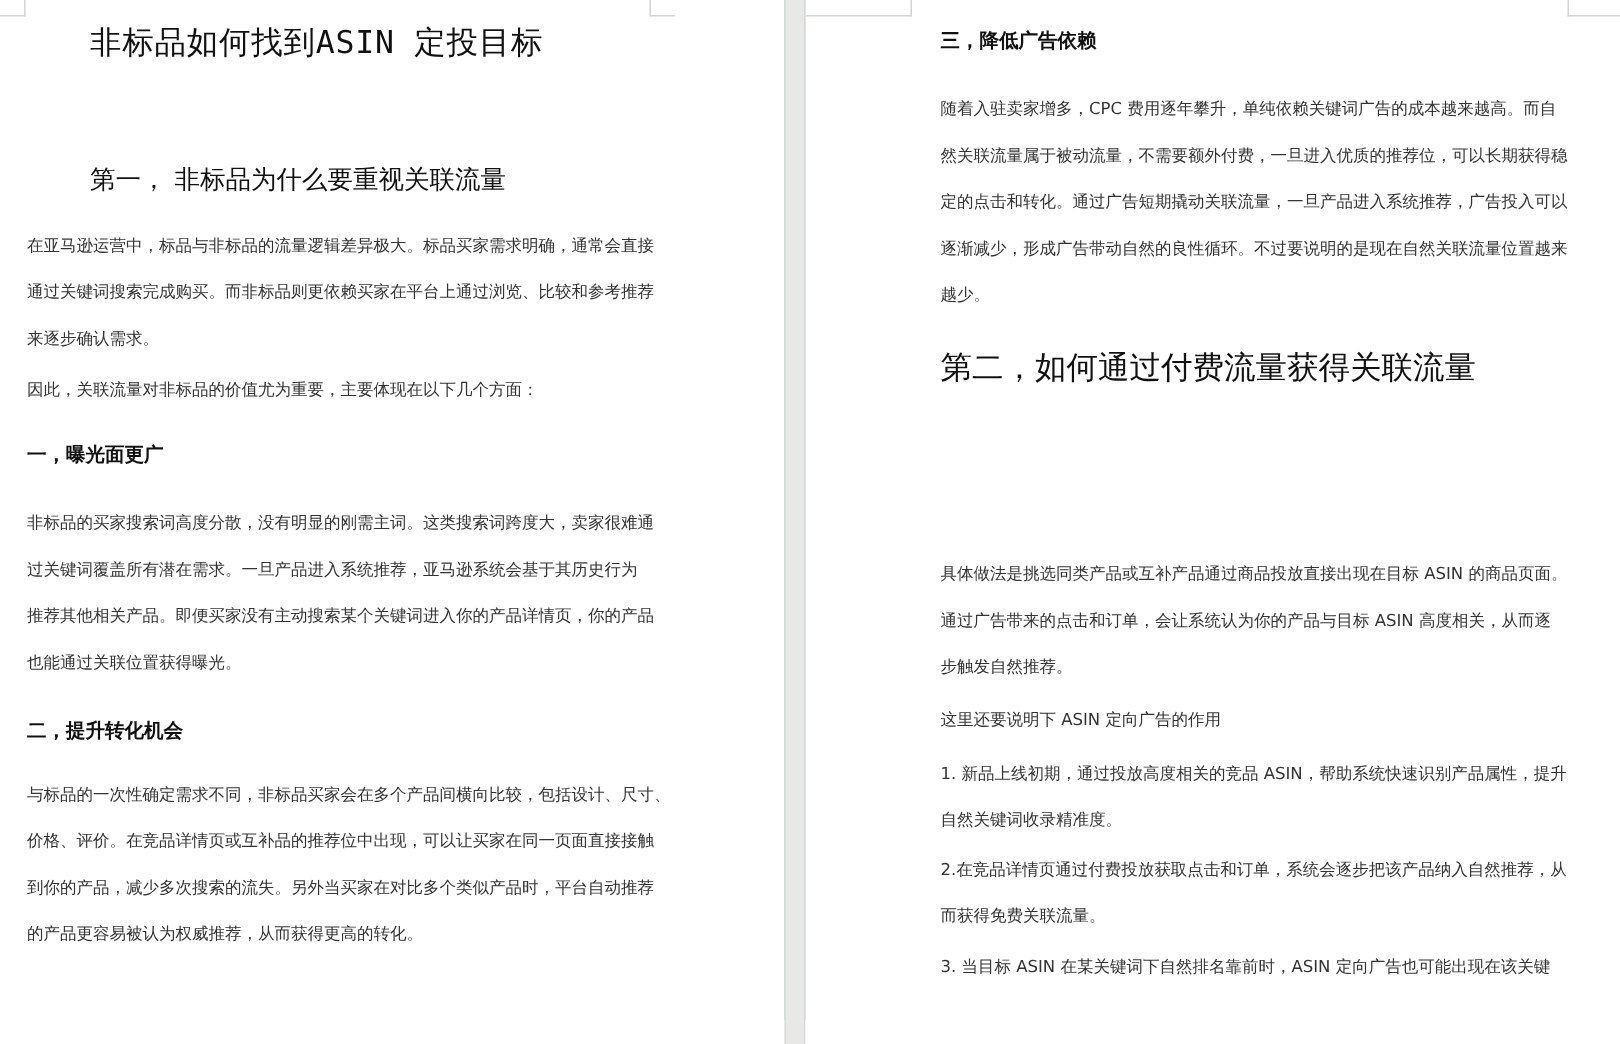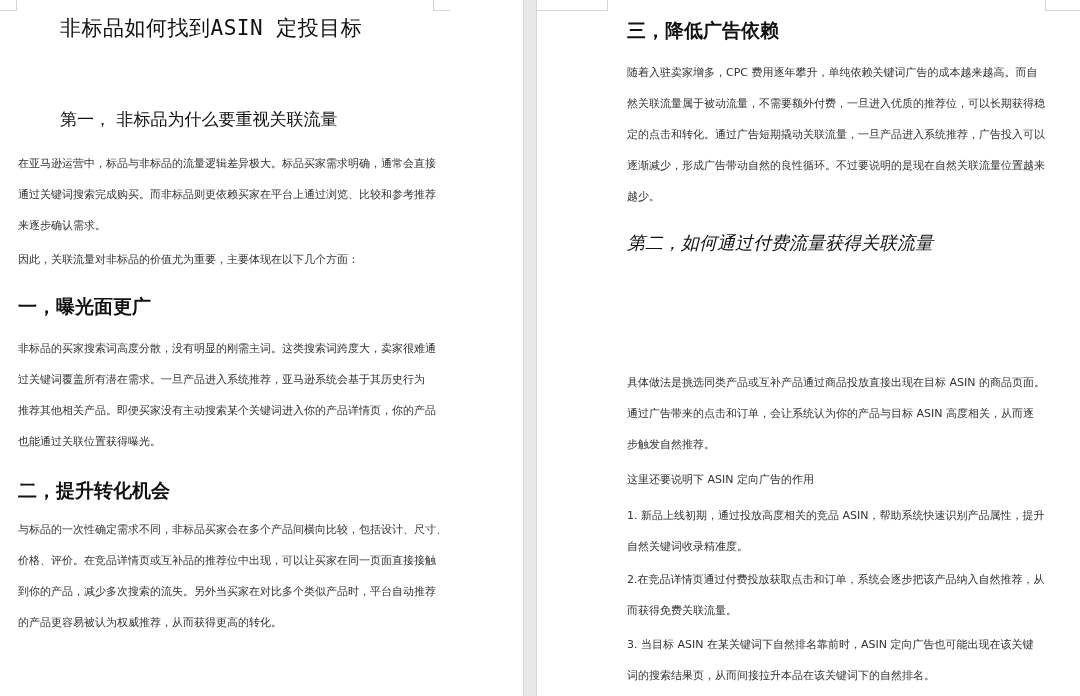--- a/index.html
+++ b/index.html
@@ -28,21 +28,21 @@
       position: absolute; left: 60px; top: 14px;
       font-family: "DejaVu Sans Mono", "Liberation Mono", monospace;
       font-size: 21px; color: #111; letter-spacing: 0.5px; white-space: nowrap;
     }
     .h1 {
       position: absolute; font-family: "DejaVu Serif", "Liberation Serif", serif;
       font-size: 17px; color: #111; white-space: nowrap; font-weight: normal;
     }
     .h2 {
       position: absolute; font-family: "DejaVu Serif", "Liberation Serif", serif;
-      font-size: 19px; color: #111; white-space: nowrap; font-weight: bold;
+      font-size: 13px; color: #111; white-space: nowrap; font-weight: bold;
     }
     .para {
       position: absolute; font-size: 11px; color: #333;
       line-height: 31px; white-space: nowrap;
     }
     .para .ln { display: block; height: 31px; }
     .left-col { left: 18px; }
     .right-col { left: 627px; }
   </style>
 </head>
@@ -97,21 +97,21 @@
   <div class="h2 right-col" style="top:18px;">三，降低广告依赖</div>
 
   <div class="para right-col" style="top:57px;">
     <span class="ln">随着入驻卖家增多，CPC 费用逐年攀升，单纯依赖关键词广告的成本越来越高。而自</span>
     <span class="ln">然关联流量属于被动流量，不需要额外付费，一旦进入优质的推荐位，可以长期获得稳</span>
     <span class="ln">定的点击和转化。通过广告短期撬动关联流量，一旦产品进入系统推荐，广告投入可以</span>
     <span class="ln">逐渐减少，形成广告带动自然的良性循环。不过要说明的是现在自然关联流量位置越来</span>
     <span class="ln">越少。</span>
   </div>
 
-  <div class="h1 right-col" style="top:231px;font-size:18px;font-style:italic;">第二，如何通过付费流量获得关联流量</div>
+  <div class="h1 right-col" style="top:231px;font-size:21px;">第二，如何通过付费流量获得关联流量</div>
 
 
   <div class="para right-col" style="top:367px;">
     <span class="ln">具体做法是挑选同类产品或互补产品通过商品投放直接出现在目标 ASIN 的商品页面。</span>
     <span class="ln">通过广告带来的点击和订单，会让系统认为你的产品与目标 ASIN 高度相关，从而逐</span>
     <span class="ln">步触发自然推荐。</span>
   </div>
 
   <div class="para right-col" style="top:464px;">
     <span class="ln">这里还要说明下 ASIN 定向广告的作用</span>
@@ -122,16 +122,15 @@
     <span class="ln">自然关键词收录精准度。</span>
   </div>
 
   <div class="para right-col" style="top:564px;">
     <span class="ln">2.在竞品详情页通过付费投放获取点击和订单，系统会逐步把该产品纳入自然推荐，从</span>
     <span class="ln">而获得免费关联流量。</span>
   </div>
 
   <div class="para right-col" style="top:629px;">
     <span class="ln">3. 当目标 ASIN 在某关键词下自然排名靠前时，ASIN 定向广告也可能出现在该关键</span>
-    <span class="ln">词的搜索结果页，从而间接拉升本品在该关键词下的自然排名。</span>
   </div>
 
 </div>
 
 </body></html>

